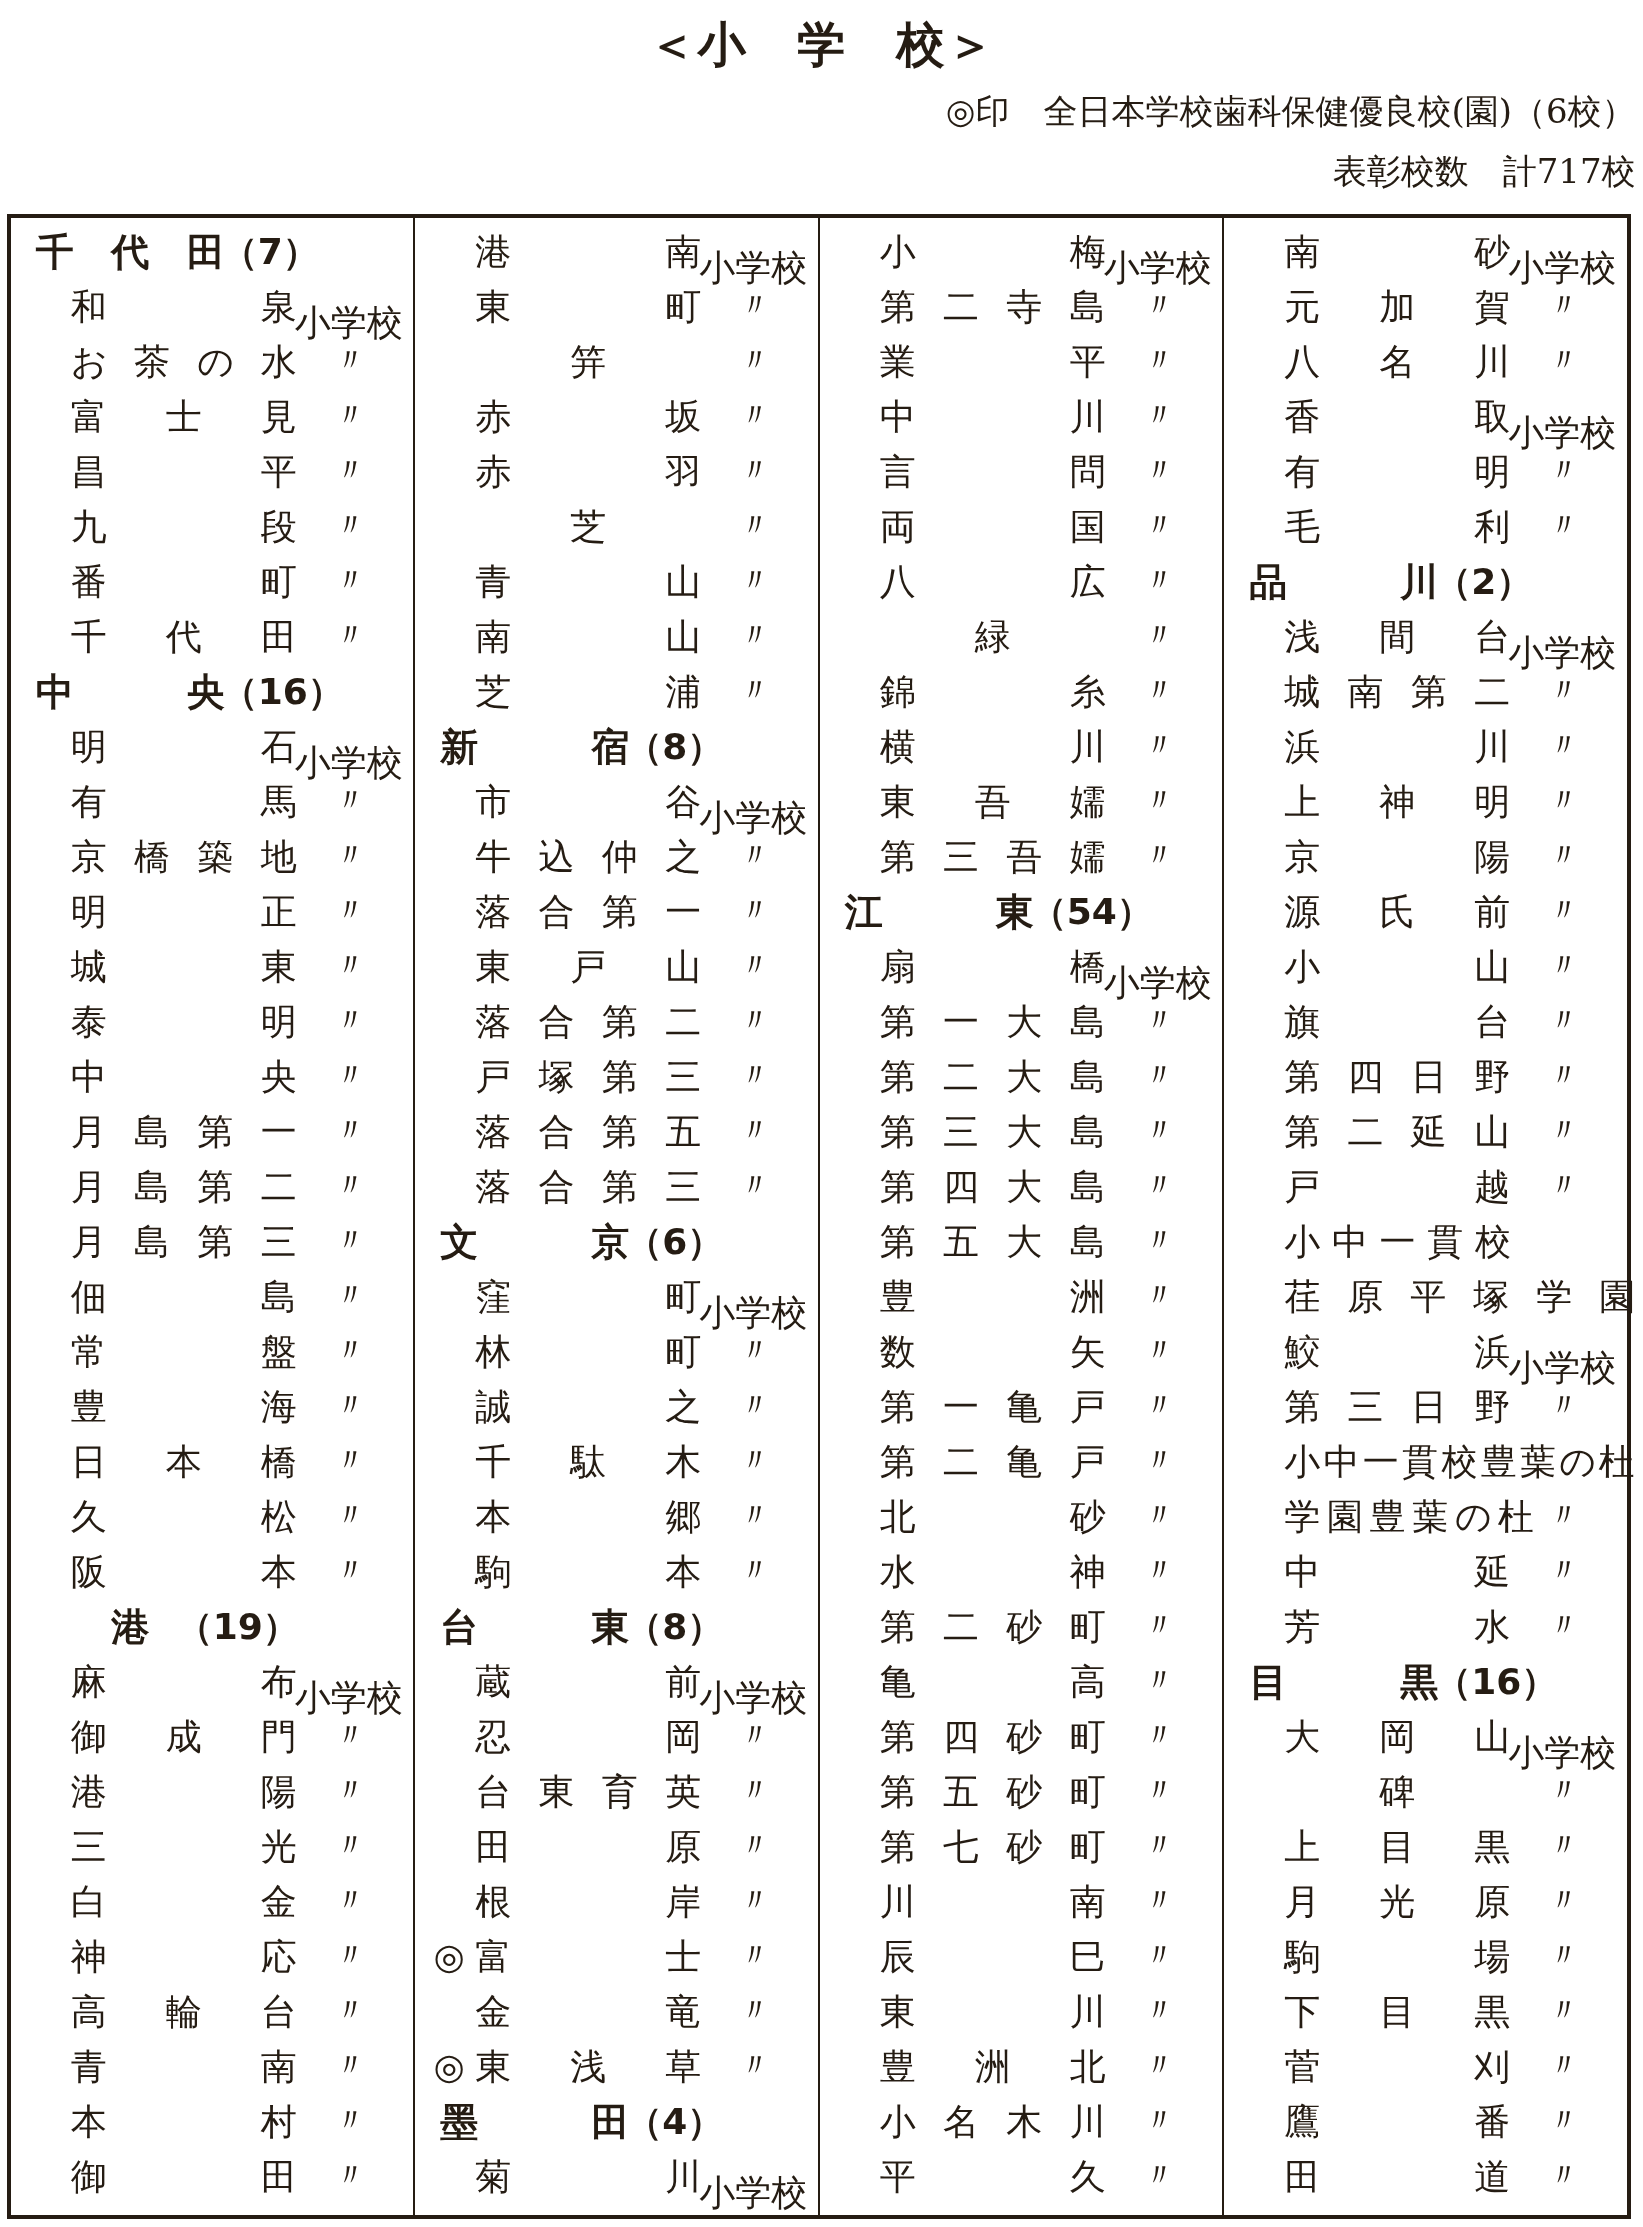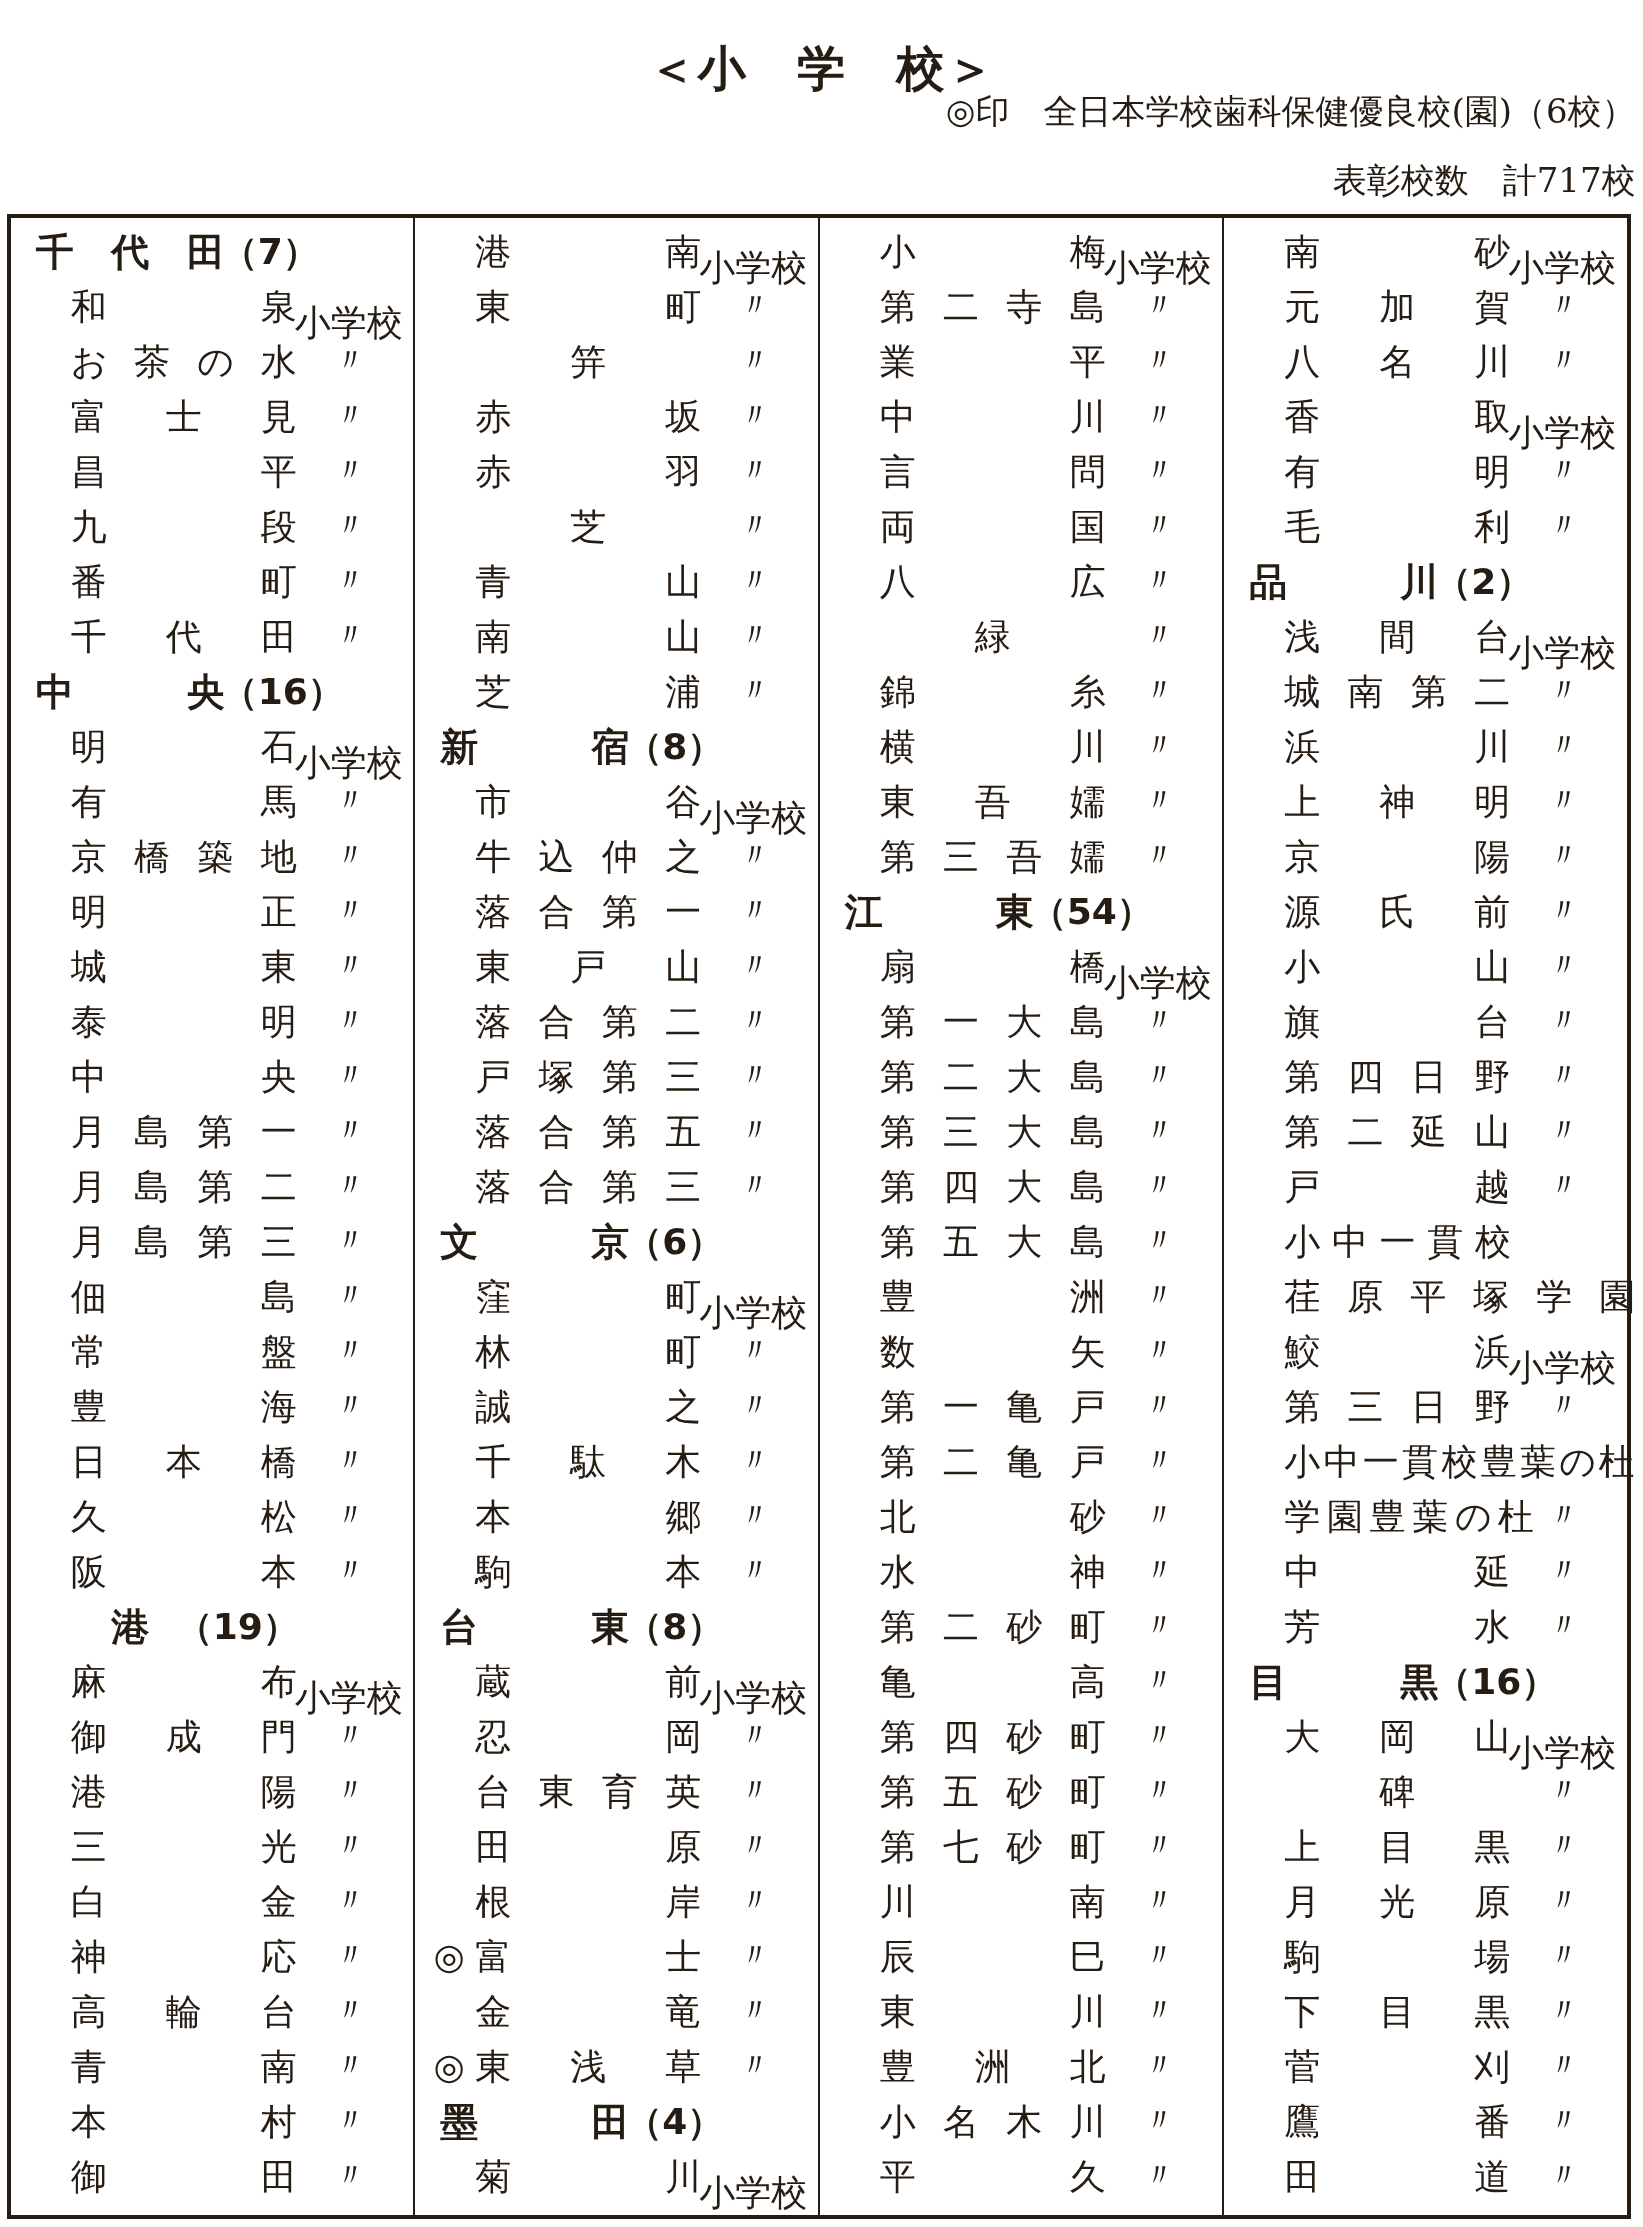--- a/index.html
+++ b/index.html
@@ -11,25 +11,24 @@
     font-family:"DejaVu Serif", serif;
     overflow:hidden;
   }
   .title{
     position:absolute;top:13.4px;left:0;width:100%;
     text-align:center;
     font-family:"DejaVu Sans", sans-serif;
     font-weight:bold;
     font-size:48px;
     letter-spacing:1.7px;
-    margin-top:24px;
   }
   .note{position:absolute;right:8.4px;font-size:34px;white-space:nowrap;}
   .note1{top:89px;text-align:center;}
-  .note2{top:158px;}
+  .note2{top:149px;}
   .grid{
     position:absolute;left:6.7px;top:214px;
     width:1624px;height:2005px;
     border:4.2px solid #251c13;
     box-sizing:border-box;
     display:flex;
   }
   .col{
     flex:1 1 0;
     position:relative;

